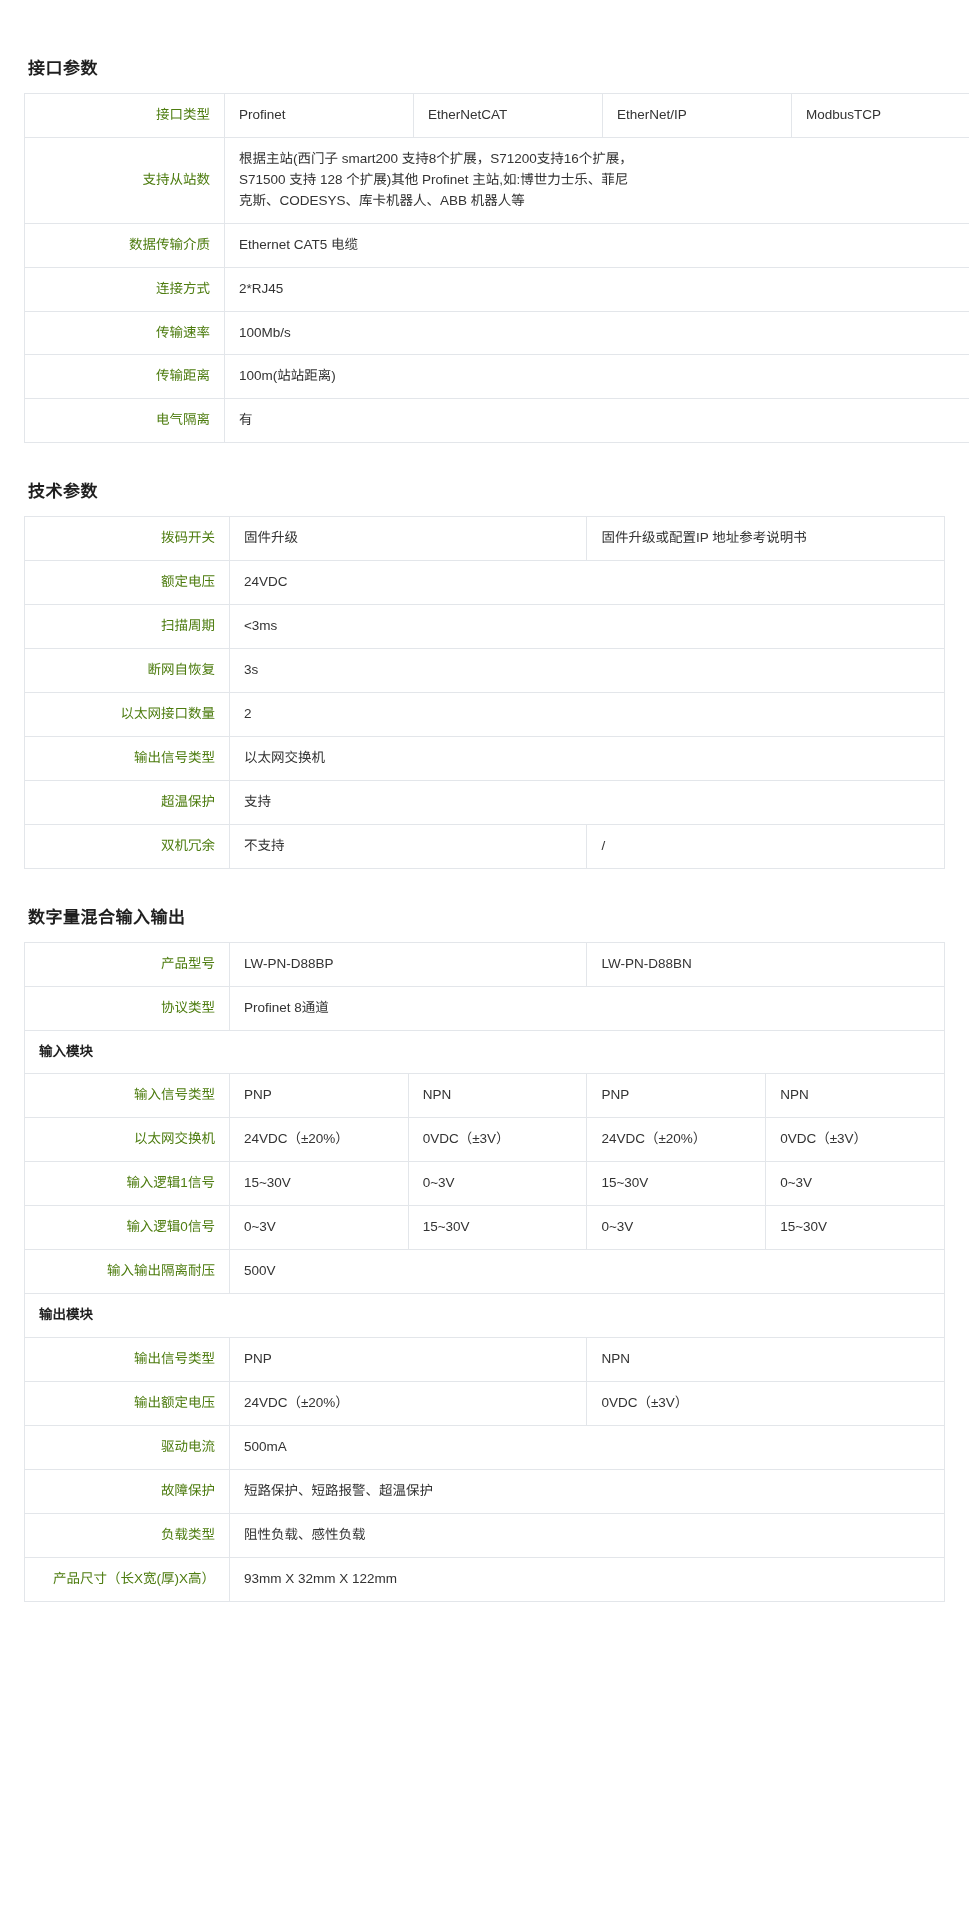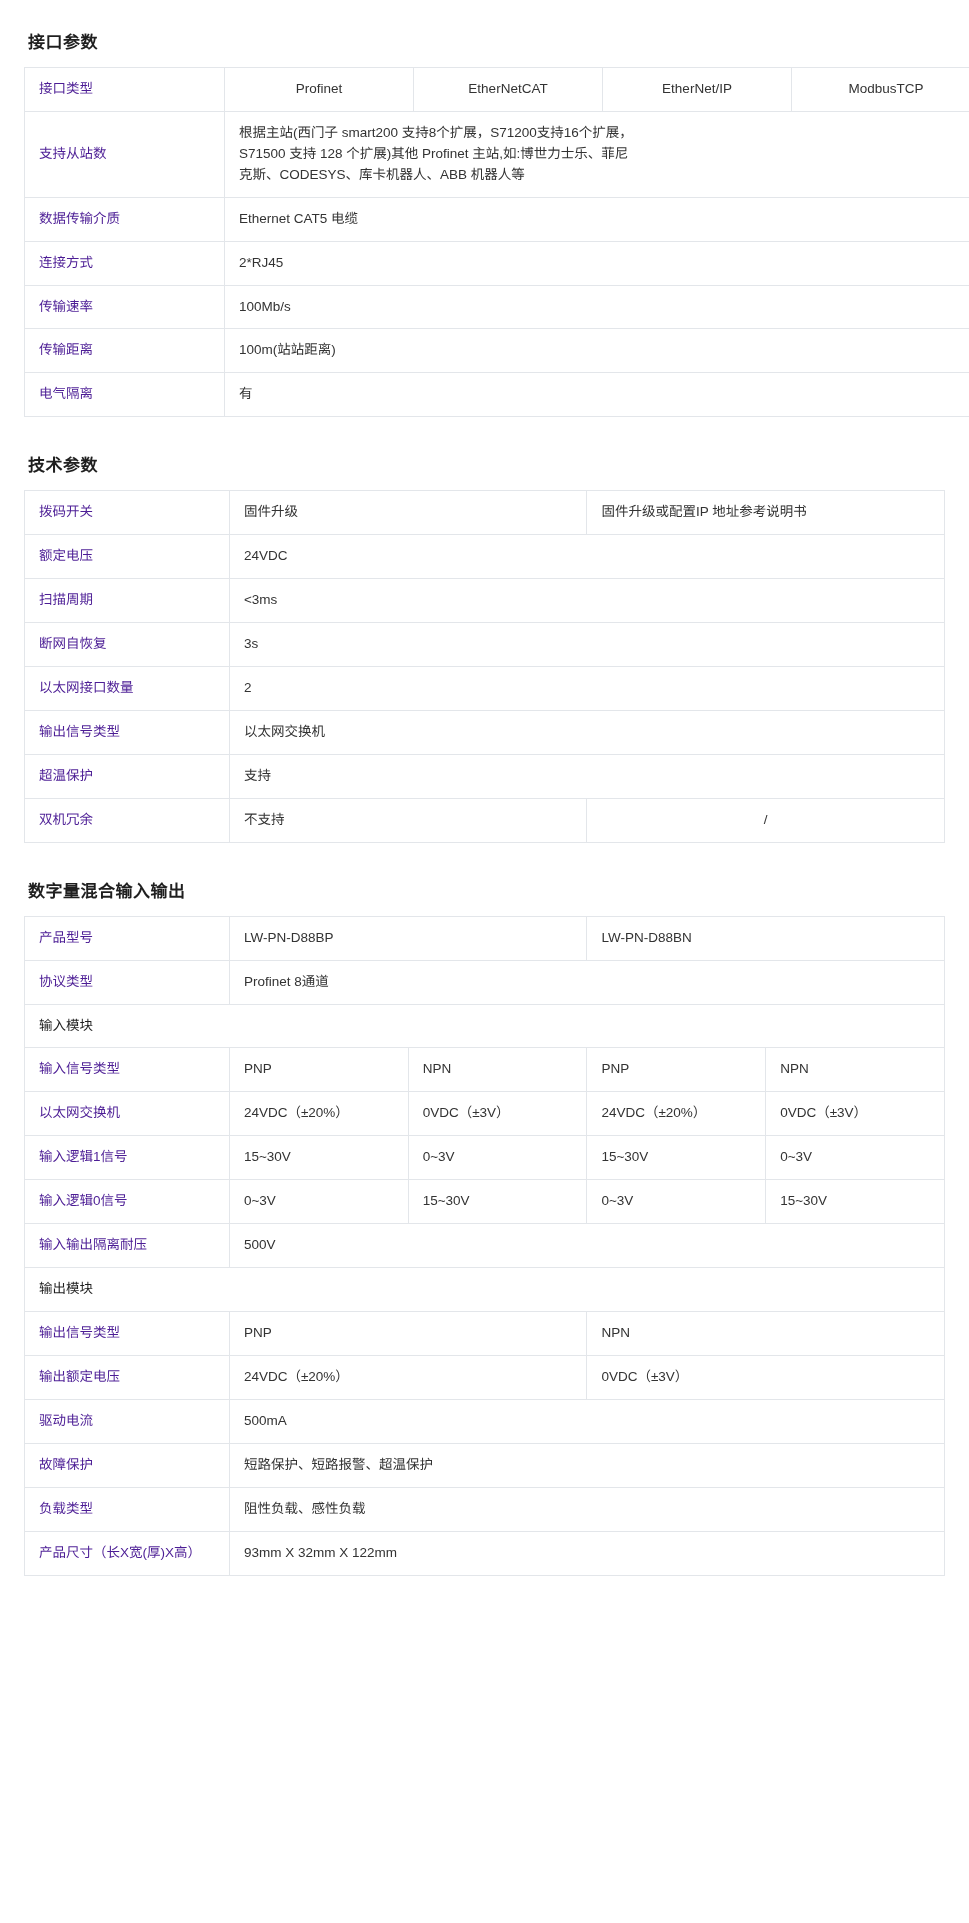--- a/index.html
+++ b/index.html
@@ -10,20 +10,21 @@
   body {
     width: 969px;
     font-family: "Liberation Sans", "DejaVu Sans", sans-serif;
     color: #2b2b2b;
     -webkit-font-smoothing: antialiased;
   }
   .page {
     width: 969px;
     box-sizing: border-box;
     padding: 28px 24px 40px 24px;
+    margin-top: 26px;
   }
   .section {
     margin-bottom: 34px;
   }
   .section:last-child {
     margin-bottom: 0;
   }
   .section-title {
     font-size: 17px;
     font-weight: bold;
@@ -40,29 +41,29 @@
   }
   table.spec td {
     border: 1px solid #e3e6ea;
     padding: 11px 14px;
     vertical-align: middle;
     line-height: 1.55;
     background: #ffffff;
     word-break: break-word;
   }
   td.label {
-    color: #4c1d95;
+    color: #4d7c0f;
+    text-align: right;
   }
   td.subhead {
     background: #f2f6fa;
-    font-weight: normal;
+    font-weight: bold;
     color: #1f1f1f;
   }
   td.center {
-    text-align: center;
   }
   .multi-line {
     white-space: pre-line;
   }
   
   .c-label { width: 200px; }
   .dmix-half { width: 320px; }
   .dmix-q { width: 160px; }
 </style>
 </head>

